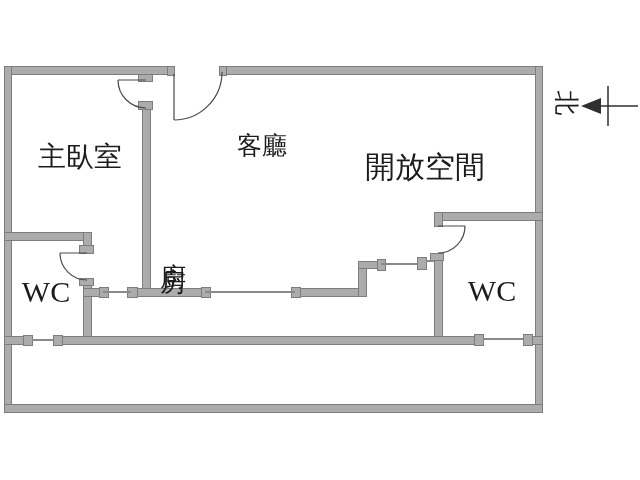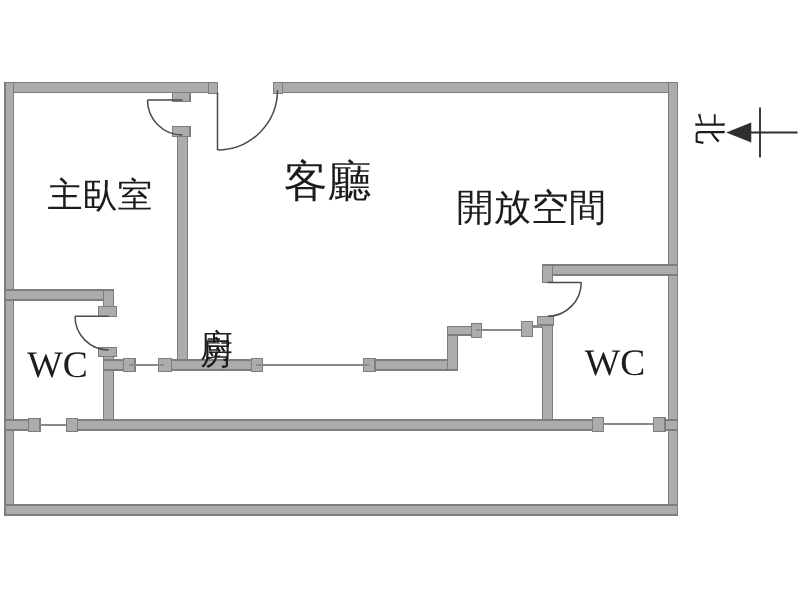--- a/index.html
+++ b/index.html
@@ -12,21 +12,21 @@
   .window-line{fill:var(--window-line,#8a8a8a);shape-rendering:crispEdges;}
   .door{fill:none;stroke:var(--line,#4a4a4a);stroke-width:1.2;}
   .compass-line{stroke:var(--line-dark,#2f2f2f);stroke-width:1.5;}
   .compass-head{fill:var(--line-dark,#2f2f2f);}
   .label{
     position:absolute;transform:translate(-50%,-50%);
     color:var(--text,#1c1c1c);white-space:nowrap;
     font-family:"Liberation Serif", serif;line-height:1.05;
   }
   .lbl-master   {left:80px;  top:157px; font-size:28px;}
-  .lbl-living   {left:262px; top:146px; font-size:35px;}
+  .lbl-living   {left:262px; top:146px; font-size:25px;}
   .lbl-open     {left:425px; top:167px; font-size:30px;text-align:right;}
   .lbl-kitchen  {left:173px; top:246px; font-size:26px;
                  writing-mode:vertical-rl;text-orientation:upright;letter-spacing:4px;}
   .lbl-wc-left  {left:46px;  top:292px; font-size:30px;}
   .lbl-wc-right {left:492px; top:291px; font-size:30px;}
   .lbl-balcony  {left:251px; top:318px; font-size:27px;}
   .lbl-terrace  {left:250px; top:381px; font-size:30px;}
   .lbl-north    {left:566px; top:103px; font-size:25px; transform:translate(-50%,-50%) rotate(90deg);}
   .watermark{
     position:absolute;left:322px;top:240px;transform:translate(-50%,-50%);

